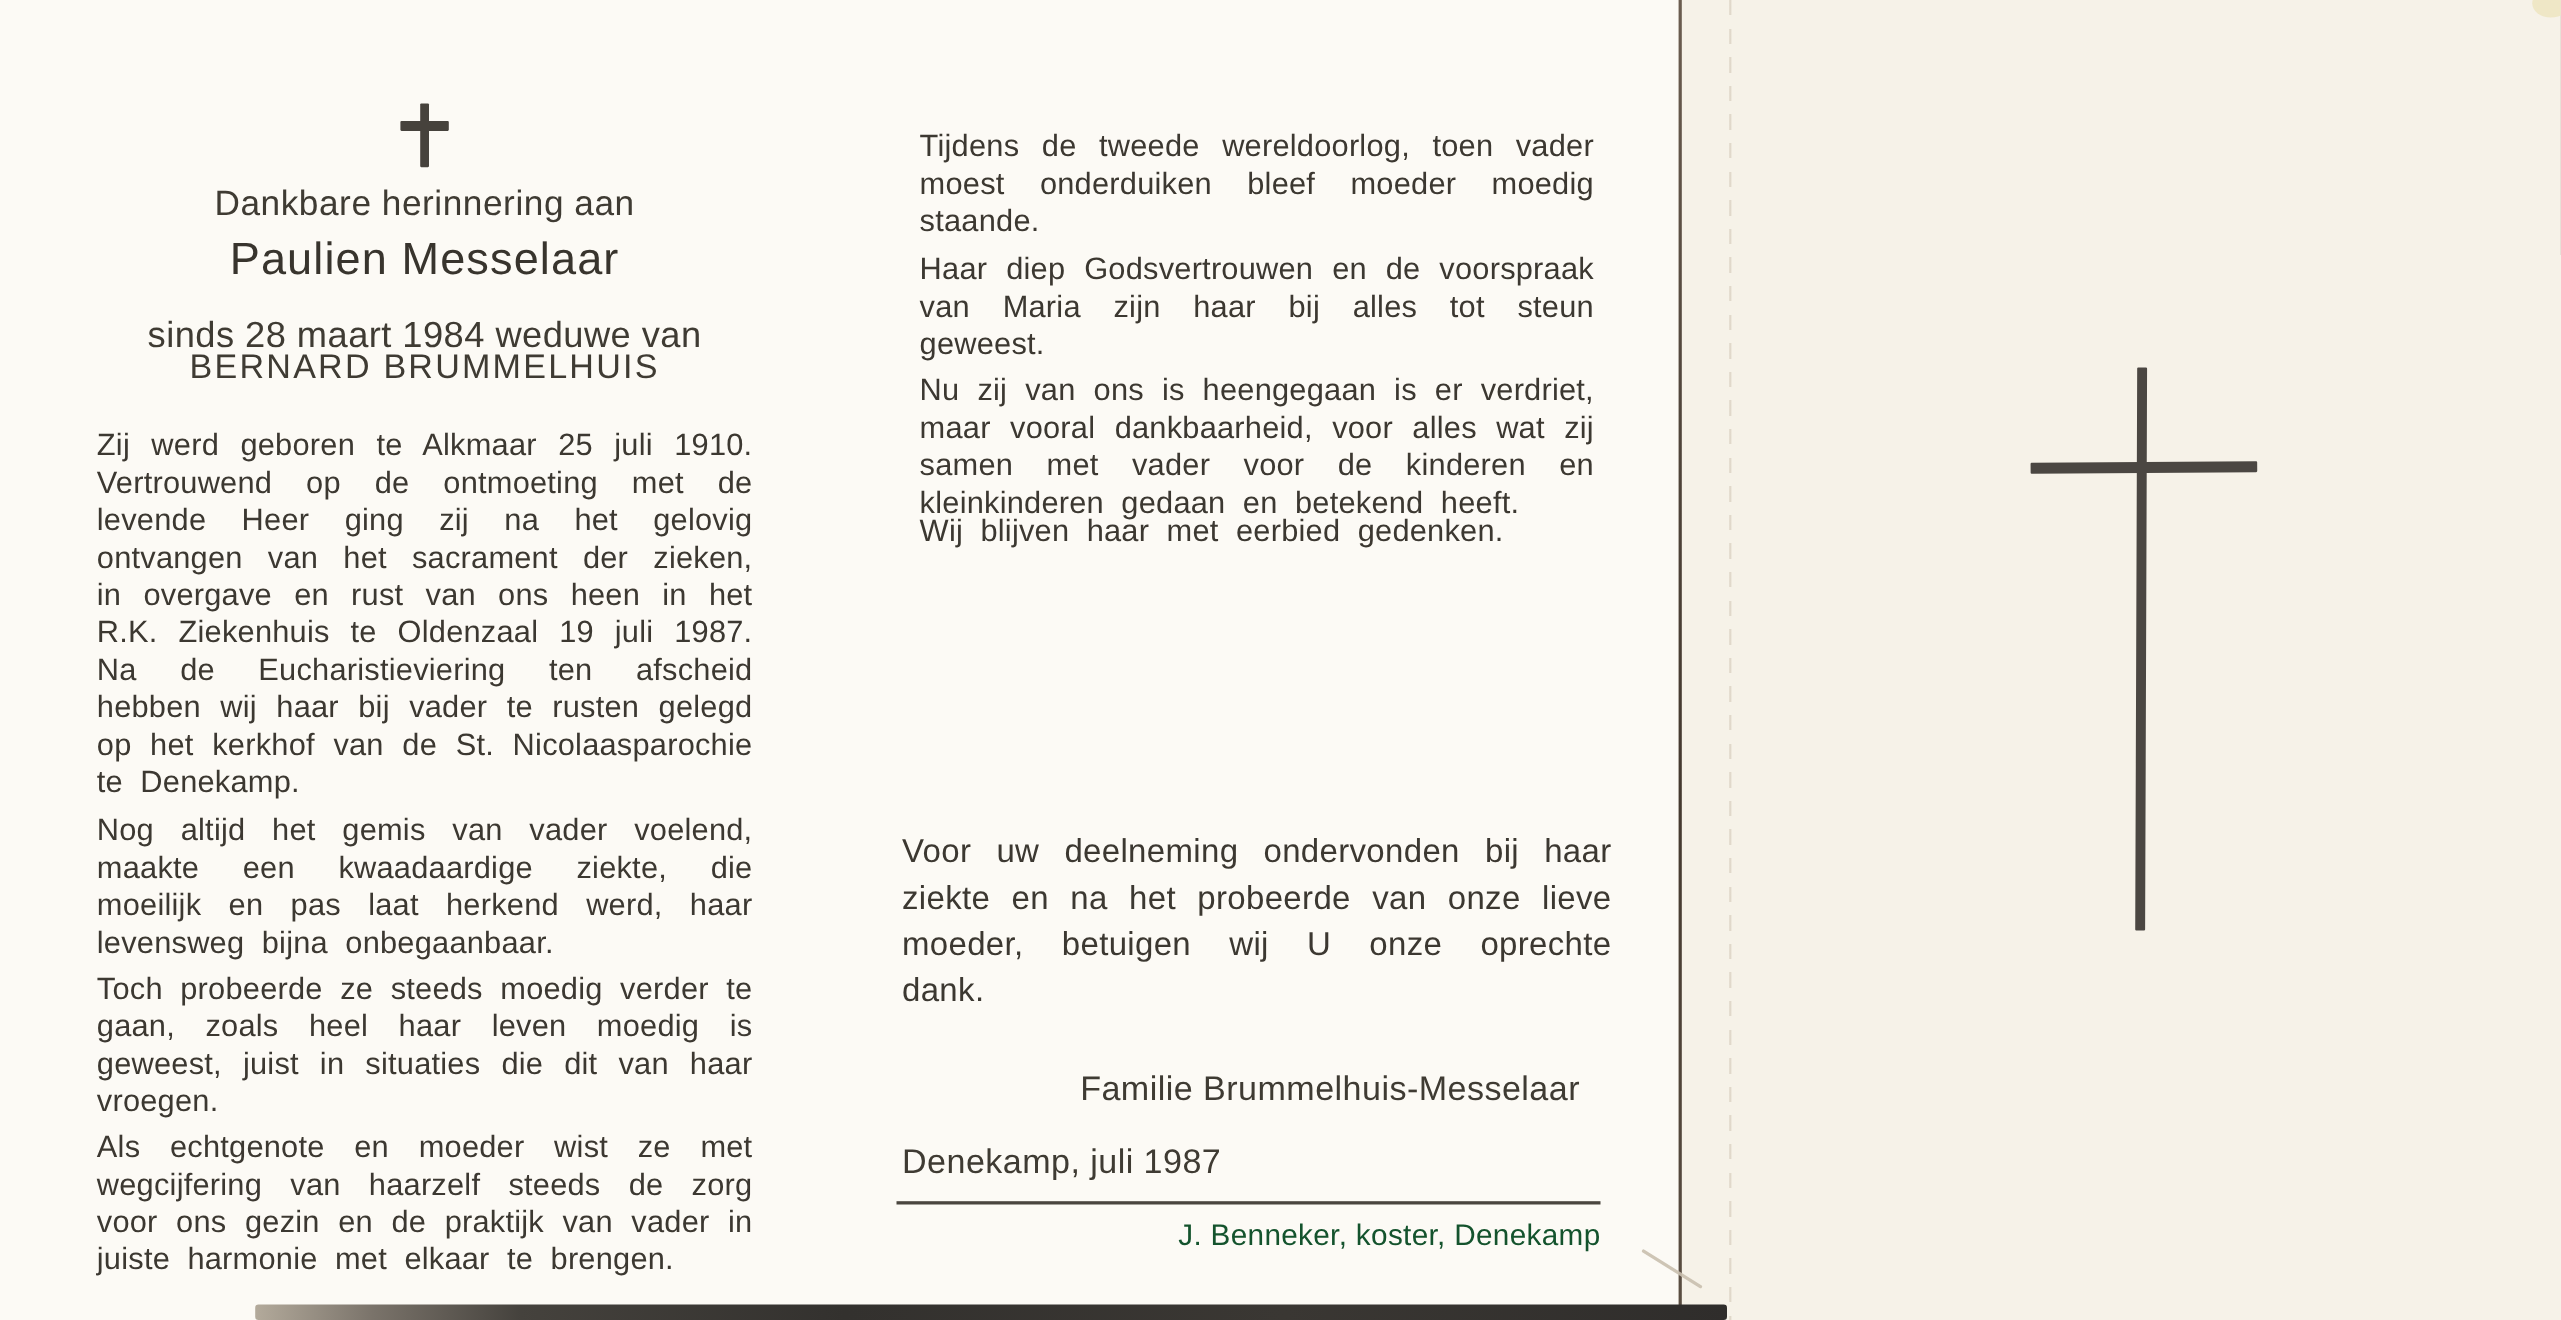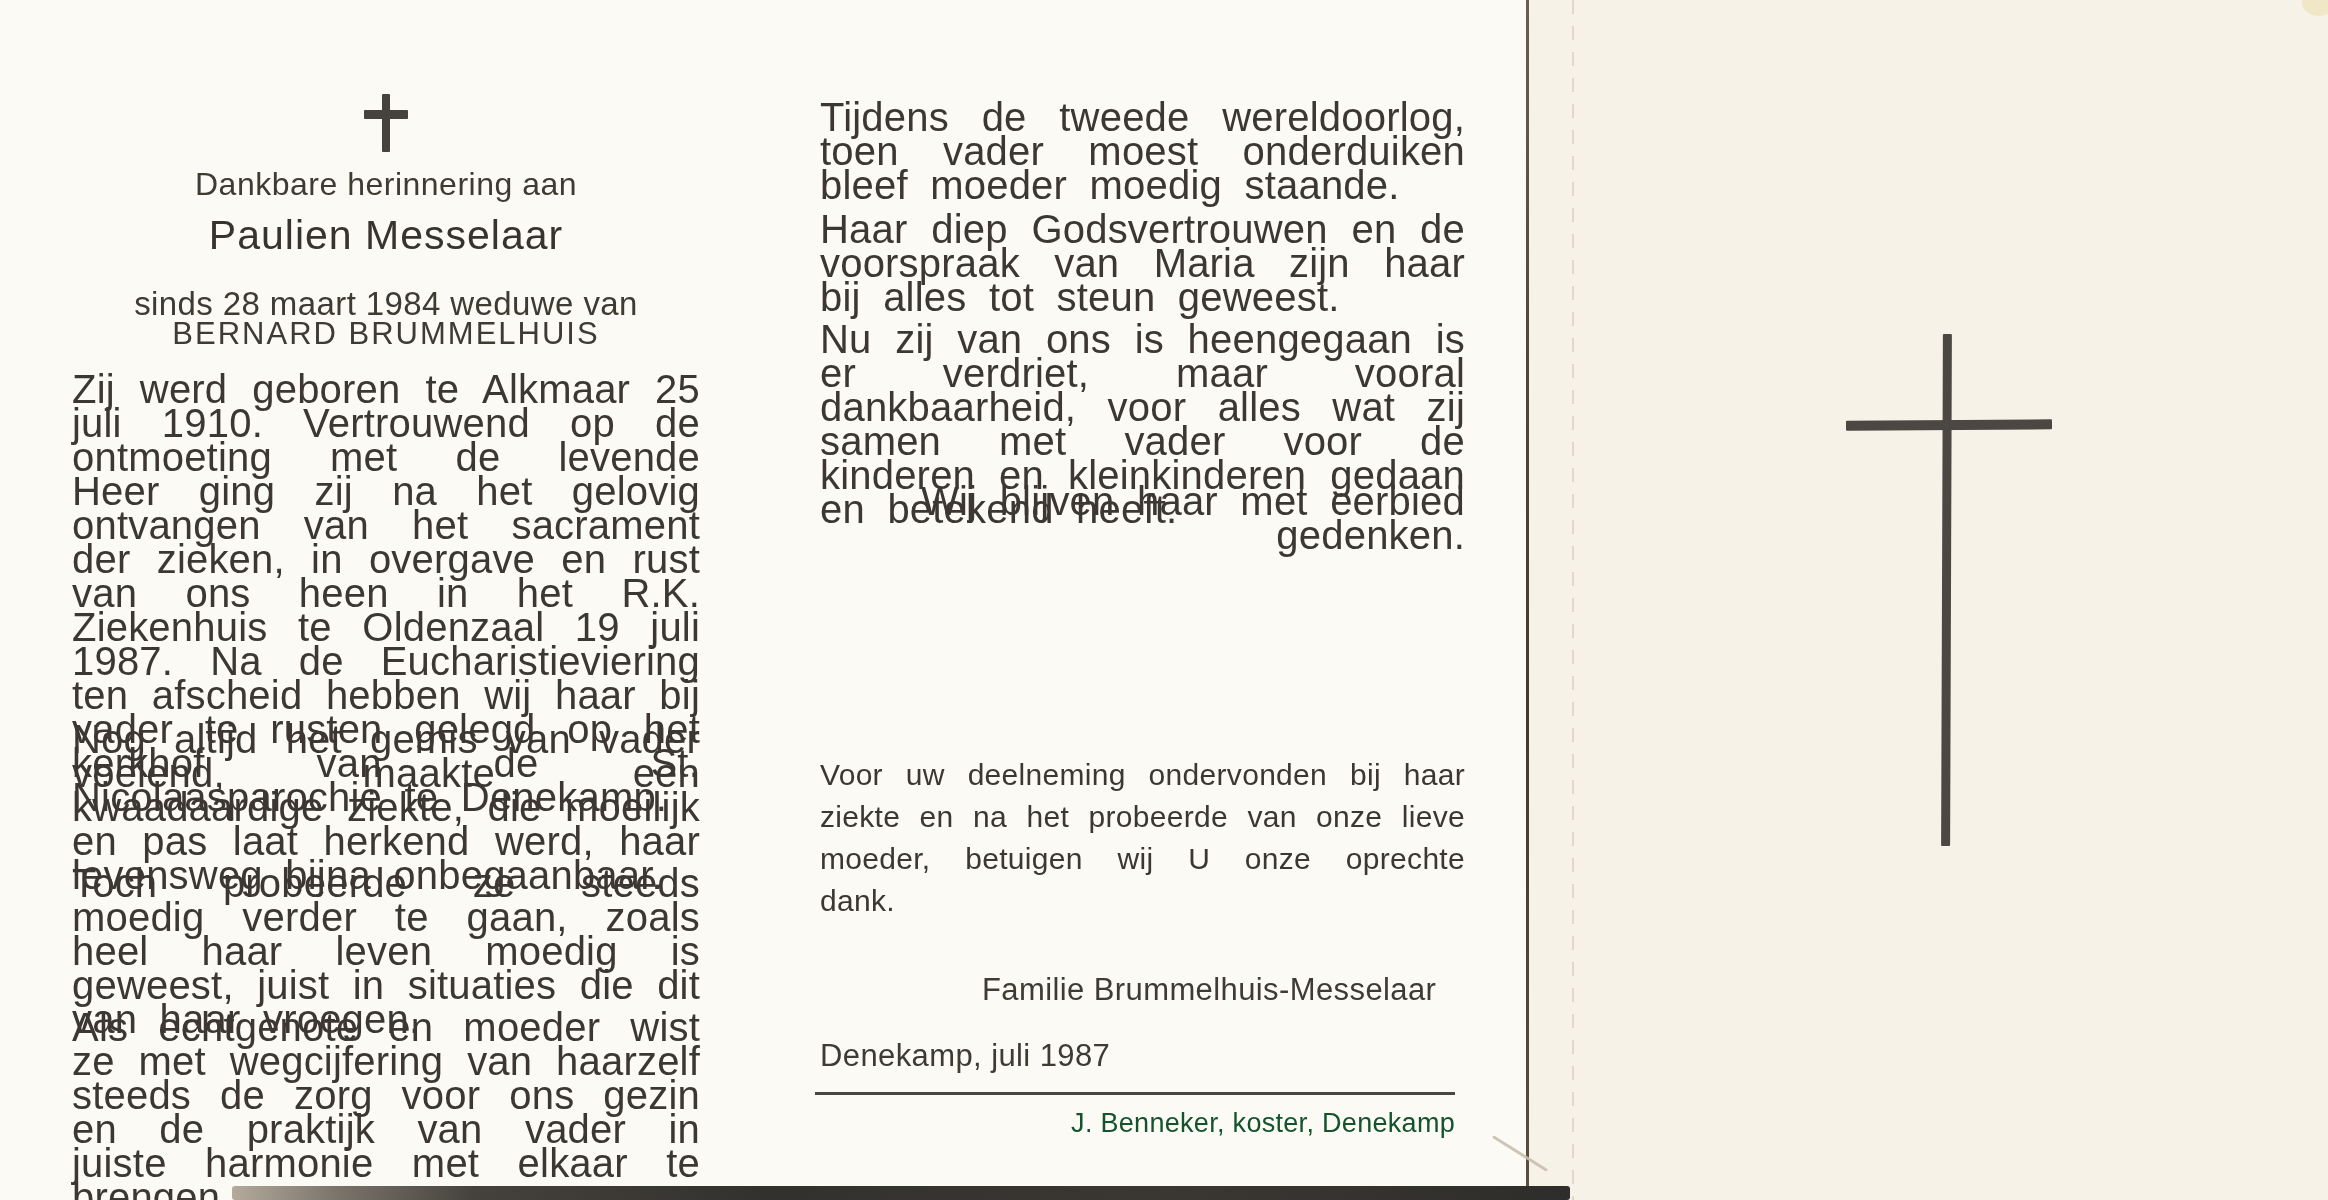--- a/index.html
+++ b/index.html
@@ -13,22 +13,22 @@
   .left-card{
     position:absolute;left:0;top:0;width:1526px;height:1200px;
     background:#fcfaf5;
   }
   .col{position:absolute;top:0;}
   .col1{left:72px;width:628px;}
   .col2{left:820px;width:645px;}
   .abs{position:absolute;left:0;right:0;}
   .center{text-align:center;}
   .para{
-    margin:0;text-align:justify;
-    font-size:40px;line-height:34px;word-spacing:0.28em;letter-spacing:0.2px;
+    margin:16px;text-align:justify;
+    font-size:28px;line-height:34px;word-spacing:0.28em;letter-spacing:0.2px;
     color:#3c3831;
   }
   .intro{font-size:32px;letter-spacing:0.5px;}
   .deceased{font-size:41px;letter-spacing:1px;color:#38342d;}
   .widow{font-size:33px;letter-spacing:0.4px;}
   .husband{font-size:31px;letter-spacing:2px;}
   
   .small-cross{position:absolute;left:50%;top:94px;width:46px;height:58px;transform:translateX(-50%);}
   .small-cross .v{position:absolute;left:50%;top:0;width:8px;height:58px;margin-left:-4px;background:#46423c;border-radius:1px;}
   .small-cross .h{position:absolute;left:1px;top:16px;width:44px;height:9px;background:#46423c;border-radius:1px;}
@@ -99,21 +99,21 @@
       <p class="abs para" style="top:372px;">Zij werd geboren te Alkmaar 25 juli 1910. Vertrouwend op de ontmoeting met de levende Heer ging zij na het gelovig ontvangen van het sacrament der zieken, in overgave en rust van ons heen in het R.K. Ziekenhuis te Oldenzaal 19 juli 1987. Na de Eucharistieviering ten afscheid hebben wij haar bij vader te rusten gelegd op het kerkhof van de St. Nicolaasparochie te Denekamp.</p>
       <p class="abs para" style="top:722px;">Nog altijd het gemis van vader voelend, maakte een kwaadaardige ziekte, die moeilijk en pas laat herkend werd, haar levensweg bijna onbegaanbaar.</p>
       <p class="abs para" style="top:866px;">Toch probeerde ze steeds moedig verder te gaan, zoals heel haar leven moedig is geweest, juist in situaties die dit van haar vroegen.</p>
       <p class="abs para" style="top:1010px;">Als echtgenote en moeder wist ze met wegcijfering van haarzelf steeds de zorg voor ons gezin en de praktijk van vader in juiste harmonie met elkaar te brengen.</p>
     </section>
 
     <section class="col col2">
       <p class="abs para" style="top:100px;">Tijdens de tweede wereldoorlog, toen vader moest onderduiken bleef moeder moedig staande.</p>
       <p class="abs para" style="top:212px;">Haar diep Godsvertrouwen en de voorspraak van Maria zijn haar bij alles tot steun geweest.</p>
       <p class="abs para" style="top:322px;">Nu zij van ons is heengegaan is er verdriet, maar vooral dankbaarheid, voor alles wat zij samen met vader voor de kinderen en kleinkinderen gedaan en betekend heeft.</p>
-      <p class="abs para" style="top:484px;text-align:right;">Wij blijven haar met eerbied gedenken.</p>
+      <p class="abs para" style="top:450px;text-align:left;">Wij blijven haar met eerbied gedenken.</p>
 
       <p class="abs thanks" style="top:754px;">Voor uw deelneming ondervonden bij haar ziekte en na het probeerde van onze lieve moeder, betuigen wij U onze oprechte dank.</p>
 
       <div class="signature" style="position:absolute;left:162px;top:972px;">Familie Brummelhuis-Messelaar</div>
 
       <div class="dateline" style="position:absolute;left:0;top:1038px;">Denekamp, juli 1987</div>
 
       <hr class="footer-rule" style="left:-5px;top:1092px;width:640px;">
 
       <div class="abs footer-text" style="top:1108px;left:-5px;width:640px;">J. Benneker, koster, Denekamp</div>

